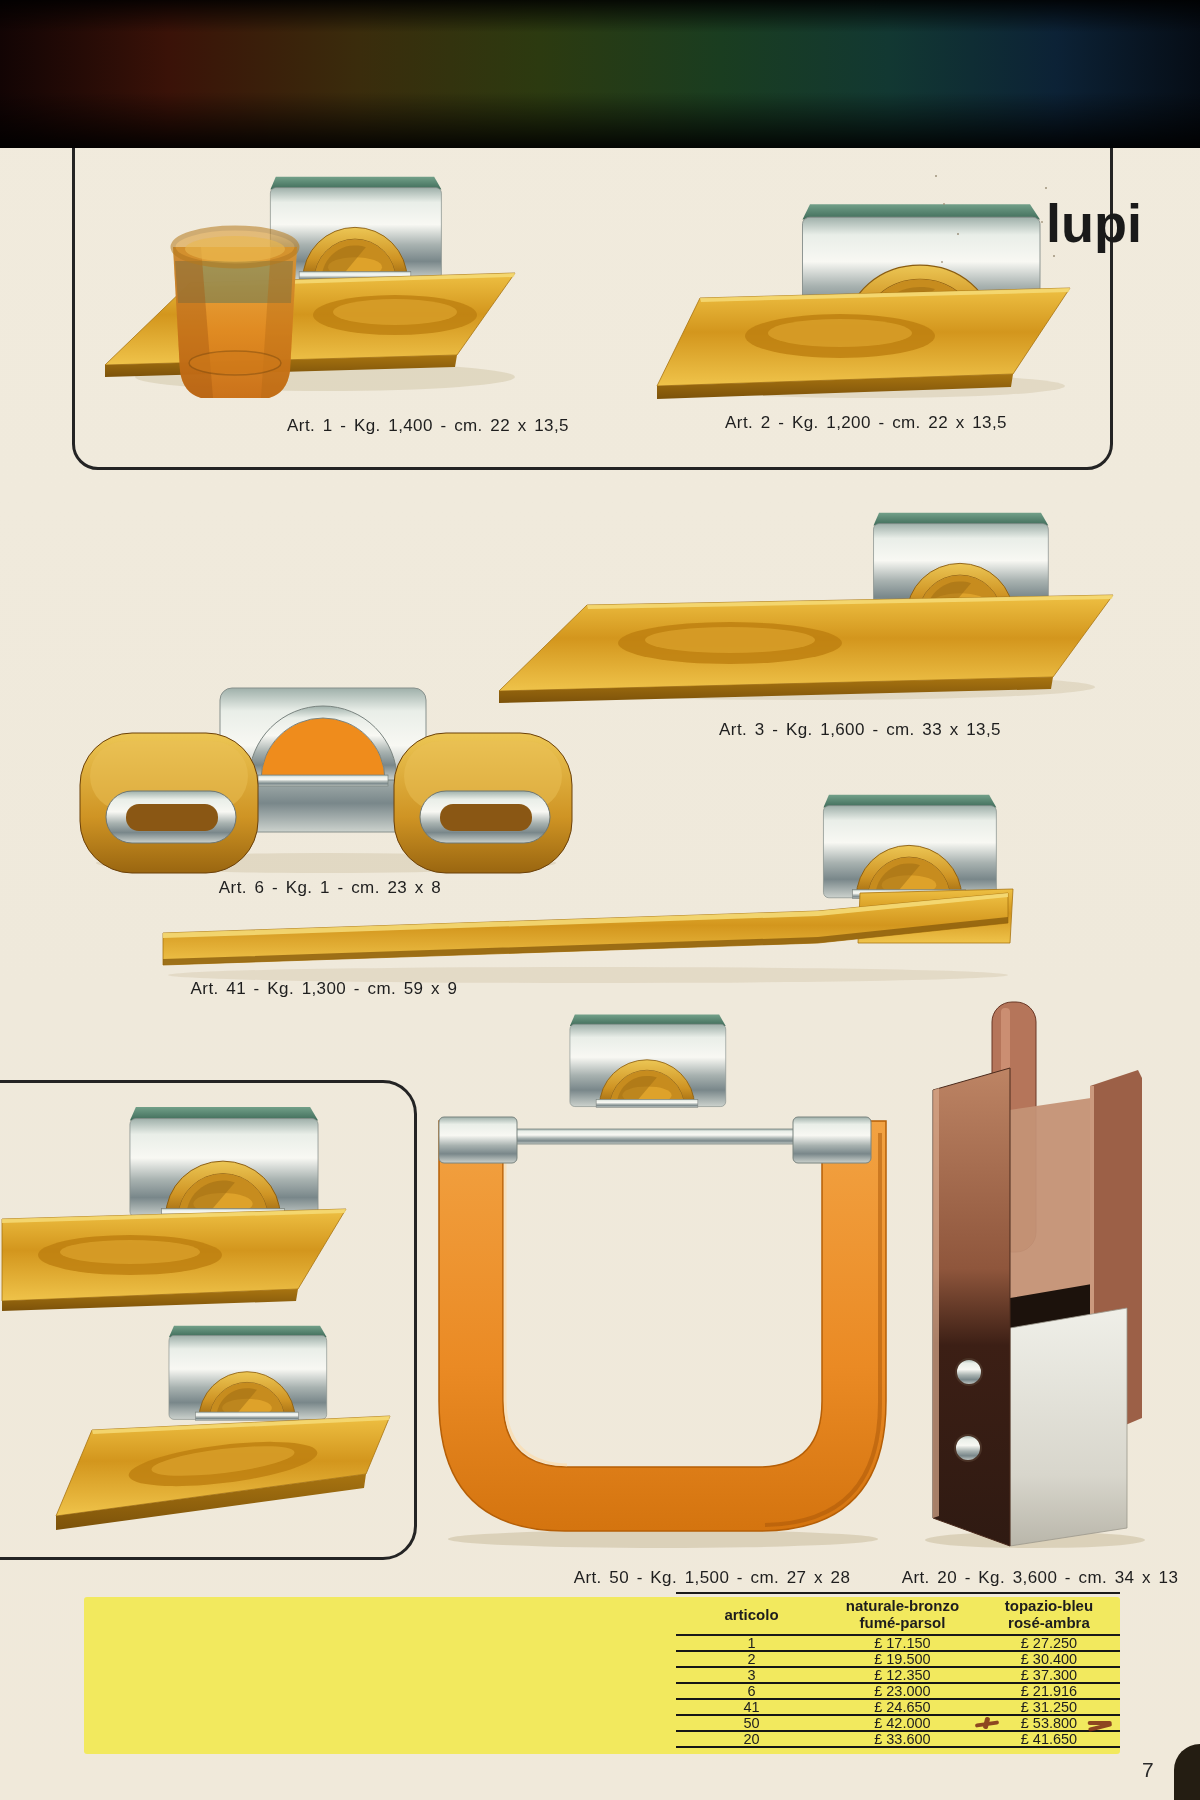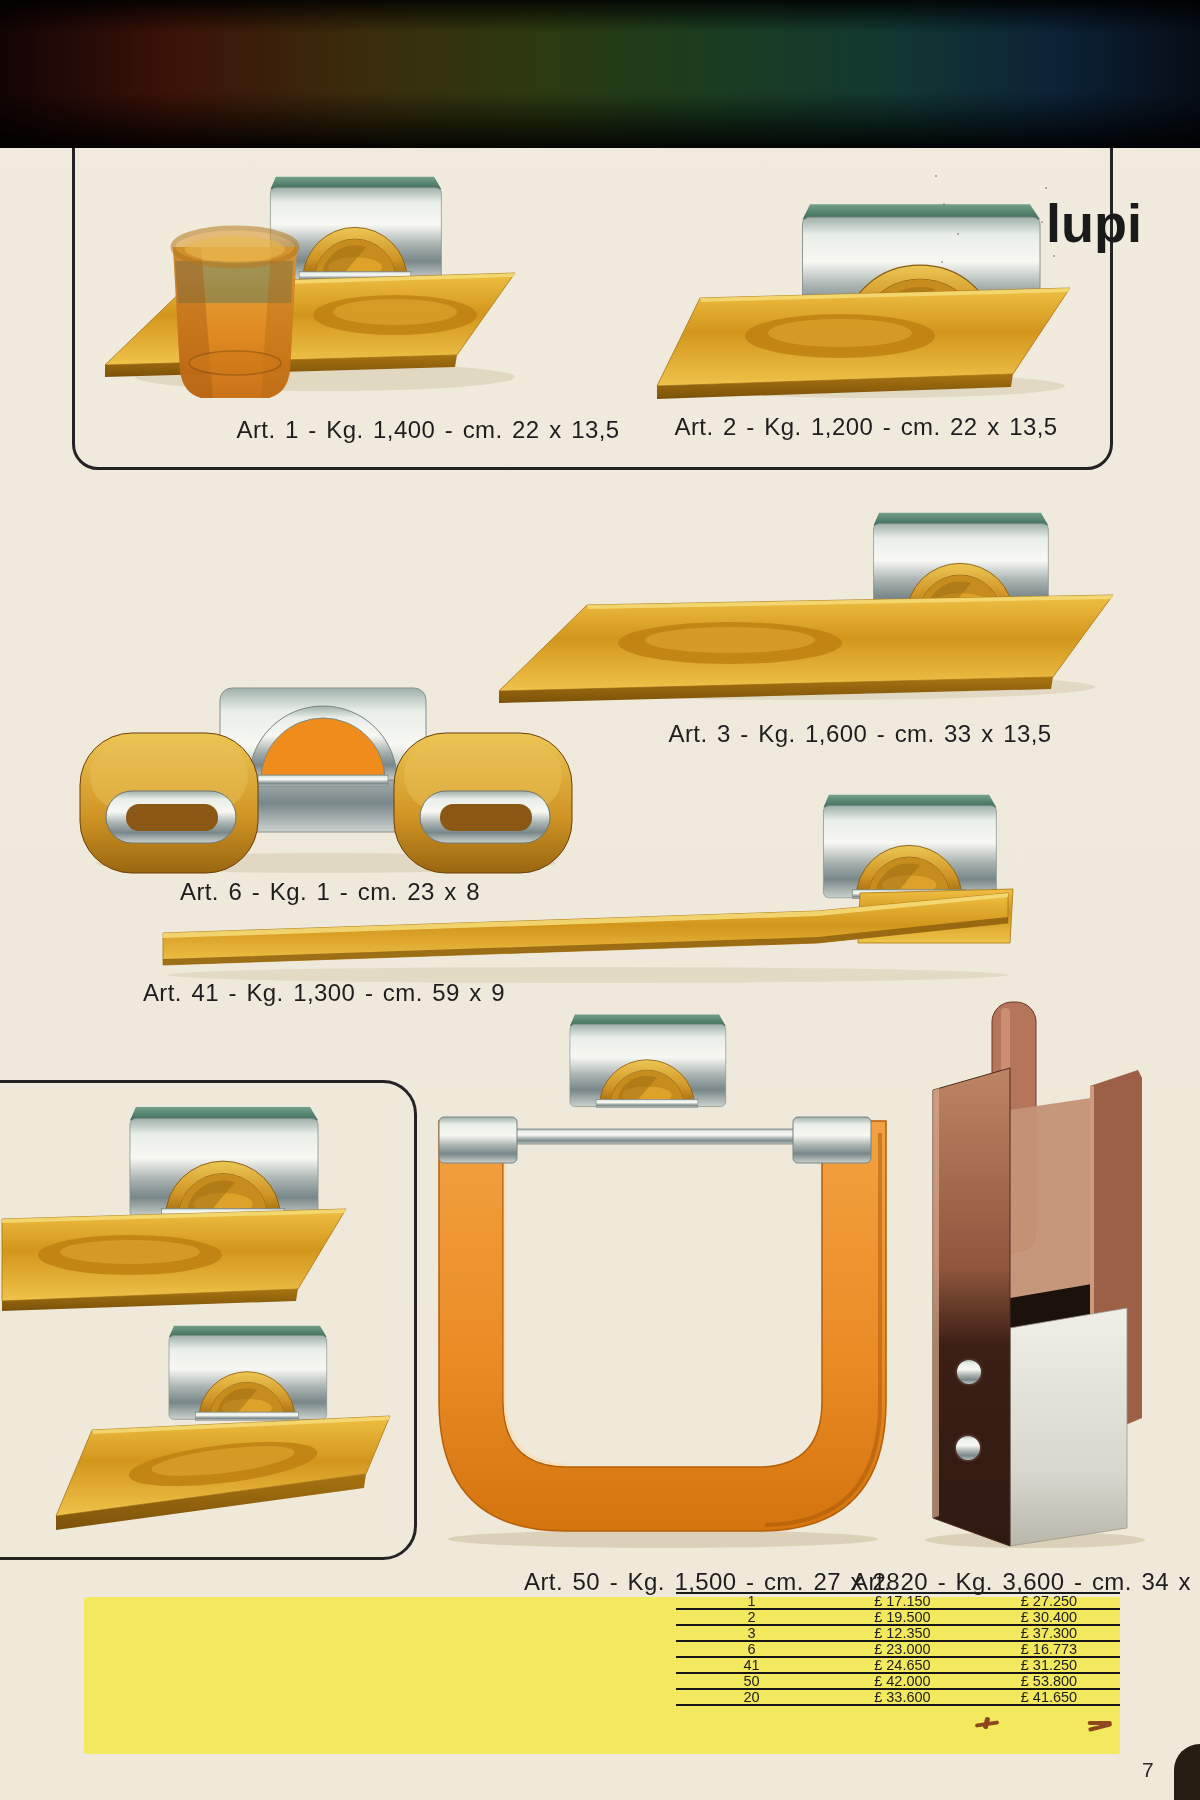--- a/index.html
+++ b/index.html
@@ -9,21 +9,21 @@
   
   .top-band{position:absolute;left:0;top:0;width:1200px;height:148px;z-index:6;
     background:
       linear-gradient(180deg,rgba(0,0,0,.85) 0%,rgba(0,0,0,0) 22%,rgba(0,0,0,0) 62%,rgba(0,0,0,.9) 100%),
       linear-gradient(90deg,#120404 0%,#3a1208 14%,#3a2c0c 30%,#2c3a10 45%,#1a3d20 60%,#123832 74%,#0c2236 88%,#060d16 100%);}
   .panel{position:absolute;border:3px solid #242424;border-radius:26px;z-index:1;}
   .panel1{left:72px;top:106px;width:1035px;height:358px;}
   .panel2{left:-45px;top:1080px;width:456px;height:474px;border-radius:34px;}
   .brand{position:absolute;left:1046px;top:192px;font-size:54px;font-weight:700;letter-spacing:0px;color:#1a1a1a;z-index:7;}
   .caption{position:absolute;transform:translateX(-50%);white-space:nowrap;
-           font-size:24px;font-weight:400;letter-spacing:.4px;word-spacing:2.5px;color:#1e1e1e;z-index:3;}
+           font-size:17px;font-weight:400;letter-spacing:.4px;word-spacing:2.5px;color:#1e1e1e;z-index:3;}
   .photo{position:absolute;z-index:2;}
   .yellow-strip{position:absolute;left:84px;top:1597px;width:1036px;height:157px;background:#f2e95e;border-radius:3px;z-index:1;}
   .price-table{position:absolute;left:676px;top:1592px;width:444px;z-index:2;border-top:2.5px solid #1a1a1a;}
   .t-head{display:flex;border-bottom:2.5px solid #1a1a1a;height:40px;align-items:center;}
   .t-head .t-cell{font-weight:700;font-size:15px;line-height:17px;white-space:pre-line;text-align:center;}
   .t-row{display:flex;height:14px;border-bottom:2px solid #161616;align-items:center;}
   .t-row .t-cell{font-size:14.5px;line-height:13px;text-align:center;}
   .col-a{width:34%;}.col-b{width:34%;}.col-c{width:32%;}
   .ink-mark{position:absolute;z-index:4;width:26px;height:12px;opacity:.85;}
   .ink-mark i{position:absolute;display:block;background:#7c2a16;}
@@ -222,39 +222,46 @@
     <polygon points="38,92 115,70 115,548 38,520" fill="url(#gRoseWing)" stroke="#4a2a1c" stroke-width="1"></polygon>
     <polygon points="38,92 44,90 44,518 38,520" fill="#d8a98c" opacity="0.7"></polygon>
     <circle cx="74" cy="374" r="13" fill="url(#gChrome)" stroke="#4a3226" stroke-width="2"></circle>
     <circle cx="73" cy="450" r="13" fill="url(#gChrome)" stroke="#4a3226" stroke-width="2"></circle>
   </svg>
   <div class="caption" style="left:1040px;top:1568px">Art. 20 - Kg. 3,600 - cm. 34 x 13</div>
 
   <div class="yellow-strip"></div>
 
   <div class="price-table">
+    <div class="t-head">
+      <div class="t-cell col-a">articolo</div>
+      <div class="t-cell col-b">naturale-bronzo
+fumé-parsol</div>
+      <div class="t-cell col-c">topazio-bleu
+rosé-ambra</div>
+    </div>
     <div class="t-row">
       <div class="t-cell col-a">1</div>
       <div class="t-cell col-b">£ 17.150</div>
       <div class="t-cell col-c">£ 27.250</div>
     </div>
     <div class="t-row">
       <div class="t-cell col-a">2</div>
       <div class="t-cell col-b">£ 19.500</div>
       <div class="t-cell col-c">£ 30.400</div>
     </div>
     <div class="t-row">
       <div class="t-cell col-a">3</div>
       <div class="t-cell col-b">£ 12.350</div>
       <div class="t-cell col-c">£ 37.300</div>
     </div>
     <div class="t-row">
       <div class="t-cell col-a">6</div>
       <div class="t-cell col-b">£ 23.000</div>
-      <div class="t-cell col-c">£ 16.773</div>
+      <div class="t-cell col-c">£ 21.916</div>
     </div>
     <div class="t-row">
       <div class="t-cell col-a">41</div>
       <div class="t-cell col-b">£ 24.650</div>
       <div class="t-cell col-c">£ 31.250</div>
     </div>
     <div class="t-row">
       <div class="t-cell col-a">50</div>
       <div class="t-cell col-b">£ 42.000</div>
       <div class="t-cell col-c">£ 53.800</div>

